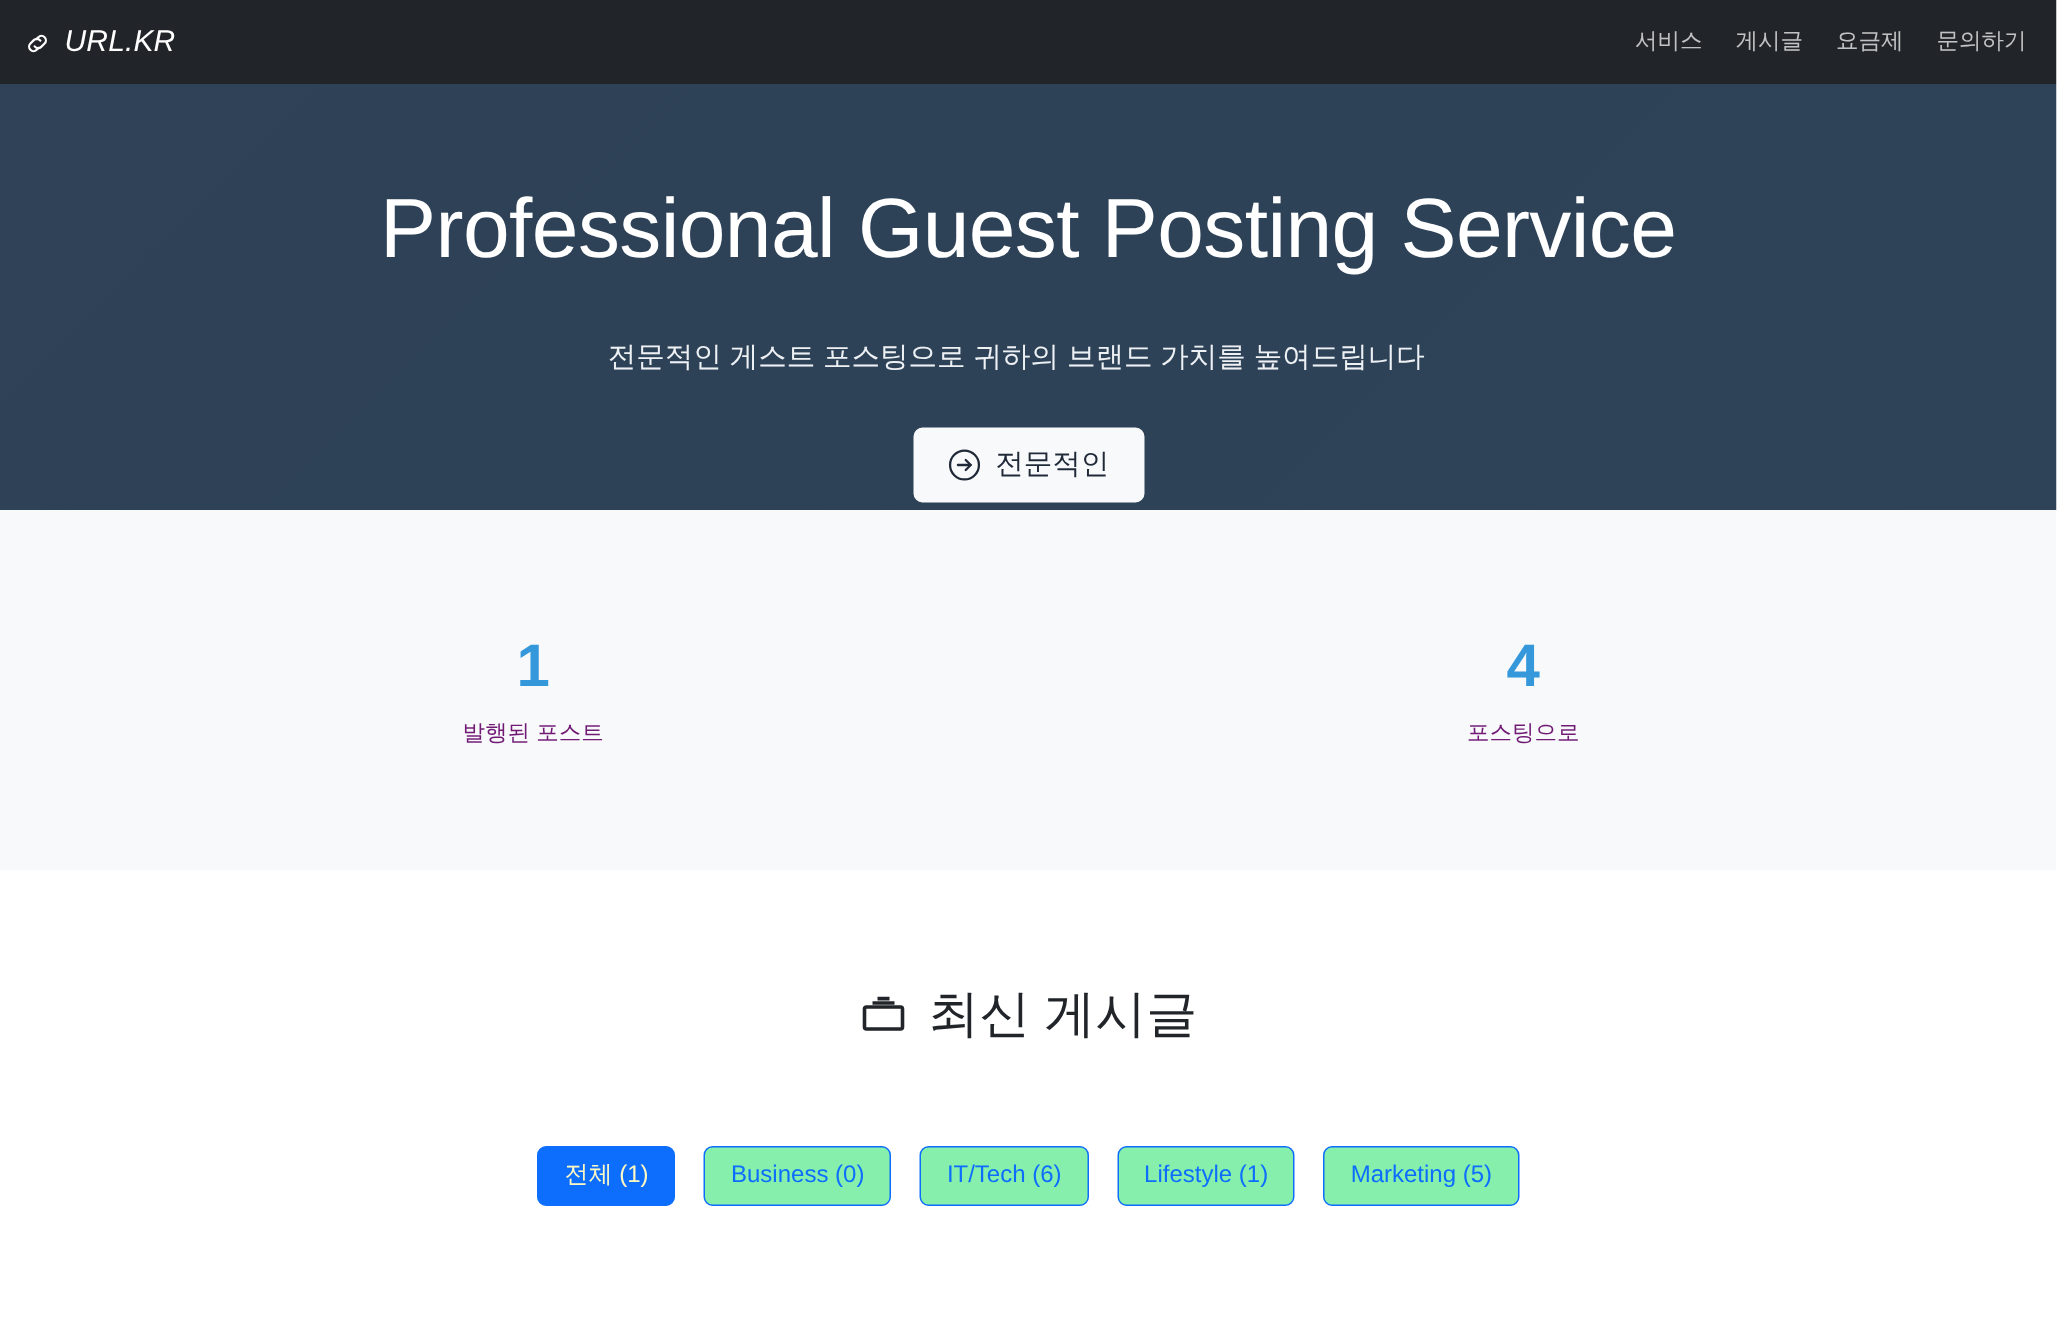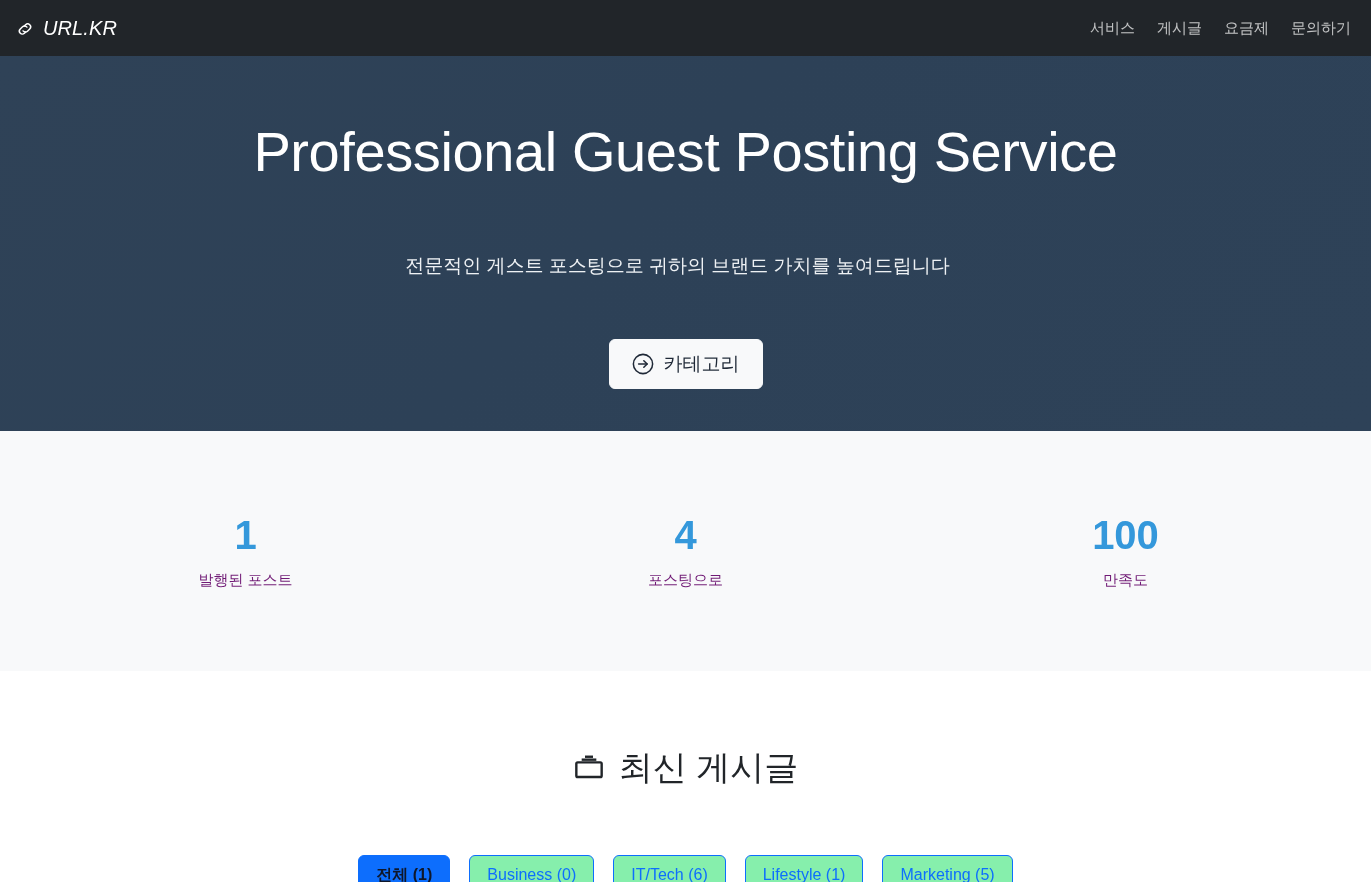--- a/index.html
+++ b/index.html
@@ -55,30 +55,29 @@
   .nav-links a {
     color: rgba(255,255,255,0.72);
     font-size: 15px;
     text-decoration: none;
     line-height: 1;
     white-space: nowrap;
   }
 
   
   .hero {
-    height: 375px;
+    height: 284px;
     background: linear-gradient(135deg, #2f4257 0%, #2d4157 45%, #2e4258 100%);
     color: #ffffff;
     display: flex;
     flex-direction: column;
     align-items: center;
     justify-content: flex-start;
     padding-top: 64px;
     text-align: center;
-    gap: 27px;
   }
   .hero-title {
     margin: 0;
     font-size: 56px;
     font-weight: 400;
     line-height: 1.15;
     letter-spacing: -0.4px;
     color: #ffffff;
   }
   .hero-sub {
@@ -182,23 +181,23 @@
     padding: 11px 17px;
     border-radius: 6px;
     border: 1px solid #0d6efd;
     background: #86efac;
     color: #0d6efd;
     cursor: pointer;
     white-space: nowrap;
   }
   .filter-btn.is-active {
     background: #0d6efd;
-    color: #0f172a;
+    color: #fef9c3;
     border-color: #0d6efd;
-    font-weight: bold;
+    font-weight: normal;
   }
 </style>
 </head>
 <body>
 
 <nav class="navbar">
   <a class="brand" href="#">
     <span class="brand-icon">
       <svg viewBox="0 0 16 16" width="18" height="18" fill="none" stroke="currentColor" stroke-width="1.3" stroke-linecap="round">
         <path d="M6.3 9.7a2.6 2.6 0 0 0 3.9.3l2-2a2.6 2.6 0 0 0-3.7-3.7l-1.1 1.1"></path>
@@ -228,37 +227,33 @@
   <h1 class="hero-title">Professional Guest Posting Service</h1>
   <p class="hero-sub">전문적인 게스트 포스팅으로 귀하의 브랜드 가치를 높여드립니다</p>
   <button class="hero-cta">
     <span class="cta-icon">
       <svg viewBox="0 0 16 16" width="22" height="22" fill="none" stroke="currentColor" stroke-width="1.1" stroke-linecap="round" stroke-linejoin="round">
         <circle cx="8" cy="8" r="7"></circle>
         <path d="M4.8 8h6.2"></path>
         <path d="M8.6 5.6 11 8l-2.4 2.4"></path>
       </svg>
     </span>
-    <span>카테고리</span>
+    <span>전문적인</span>
   </button>
 </header>
 
 <section class="stats">
   <div class="stats-inner">
     <div class="stat">
       <div class="stat-value">1</div>
       <div class="stat-label">발행된 포스트</div>
     </div>
     <div class="stat">
       <div class="stat-value">4</div>
       <div class="stat-label">포스팅으로</div>
-    </div>
-    <div class="stat">
-      <div class="stat-value">100</div>
-      <div class="stat-label">만족도</div>
     </div>
   </div>
 </section>
 
 <section class="posts">
   <h2 class="posts-heading">
     <span class="posts-heading-icon">
       <svg viewBox="0 0 24 24" width="32" height="32" fill="none" stroke="currentColor" stroke-width="1.8" stroke-linejoin="round">
         <rect x="2.5" y="8.5" width="19" height="11" rx="1"></rect>
         <path d="M6.5 6.5h11"></path>

